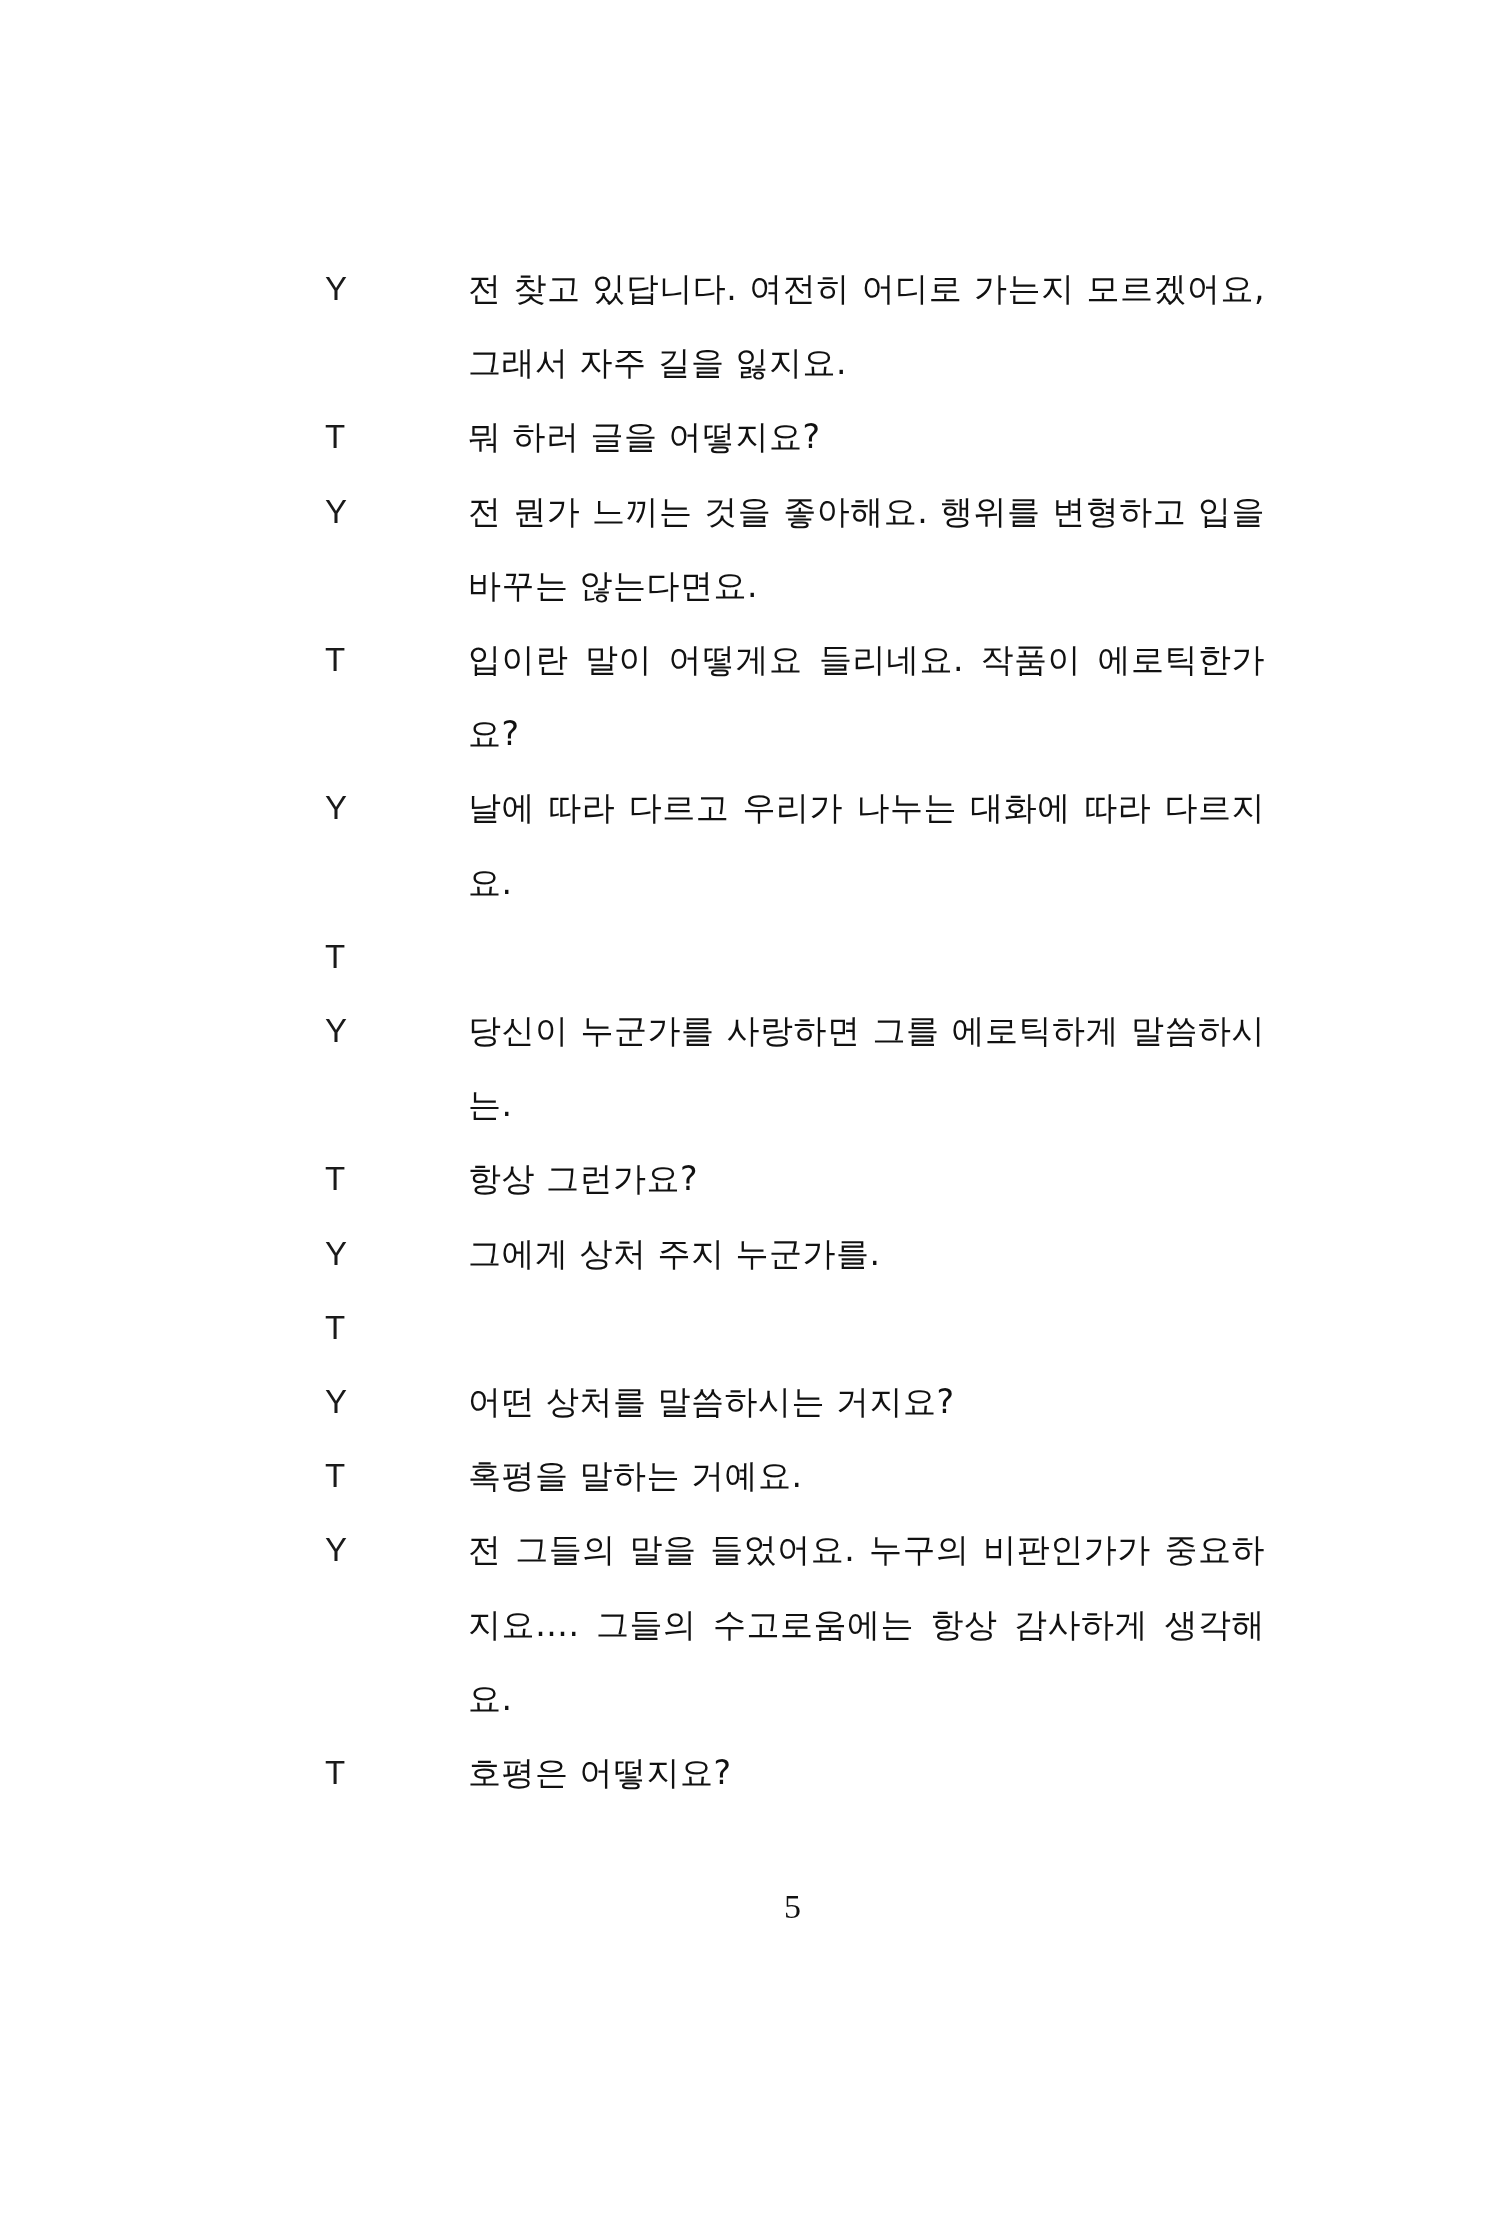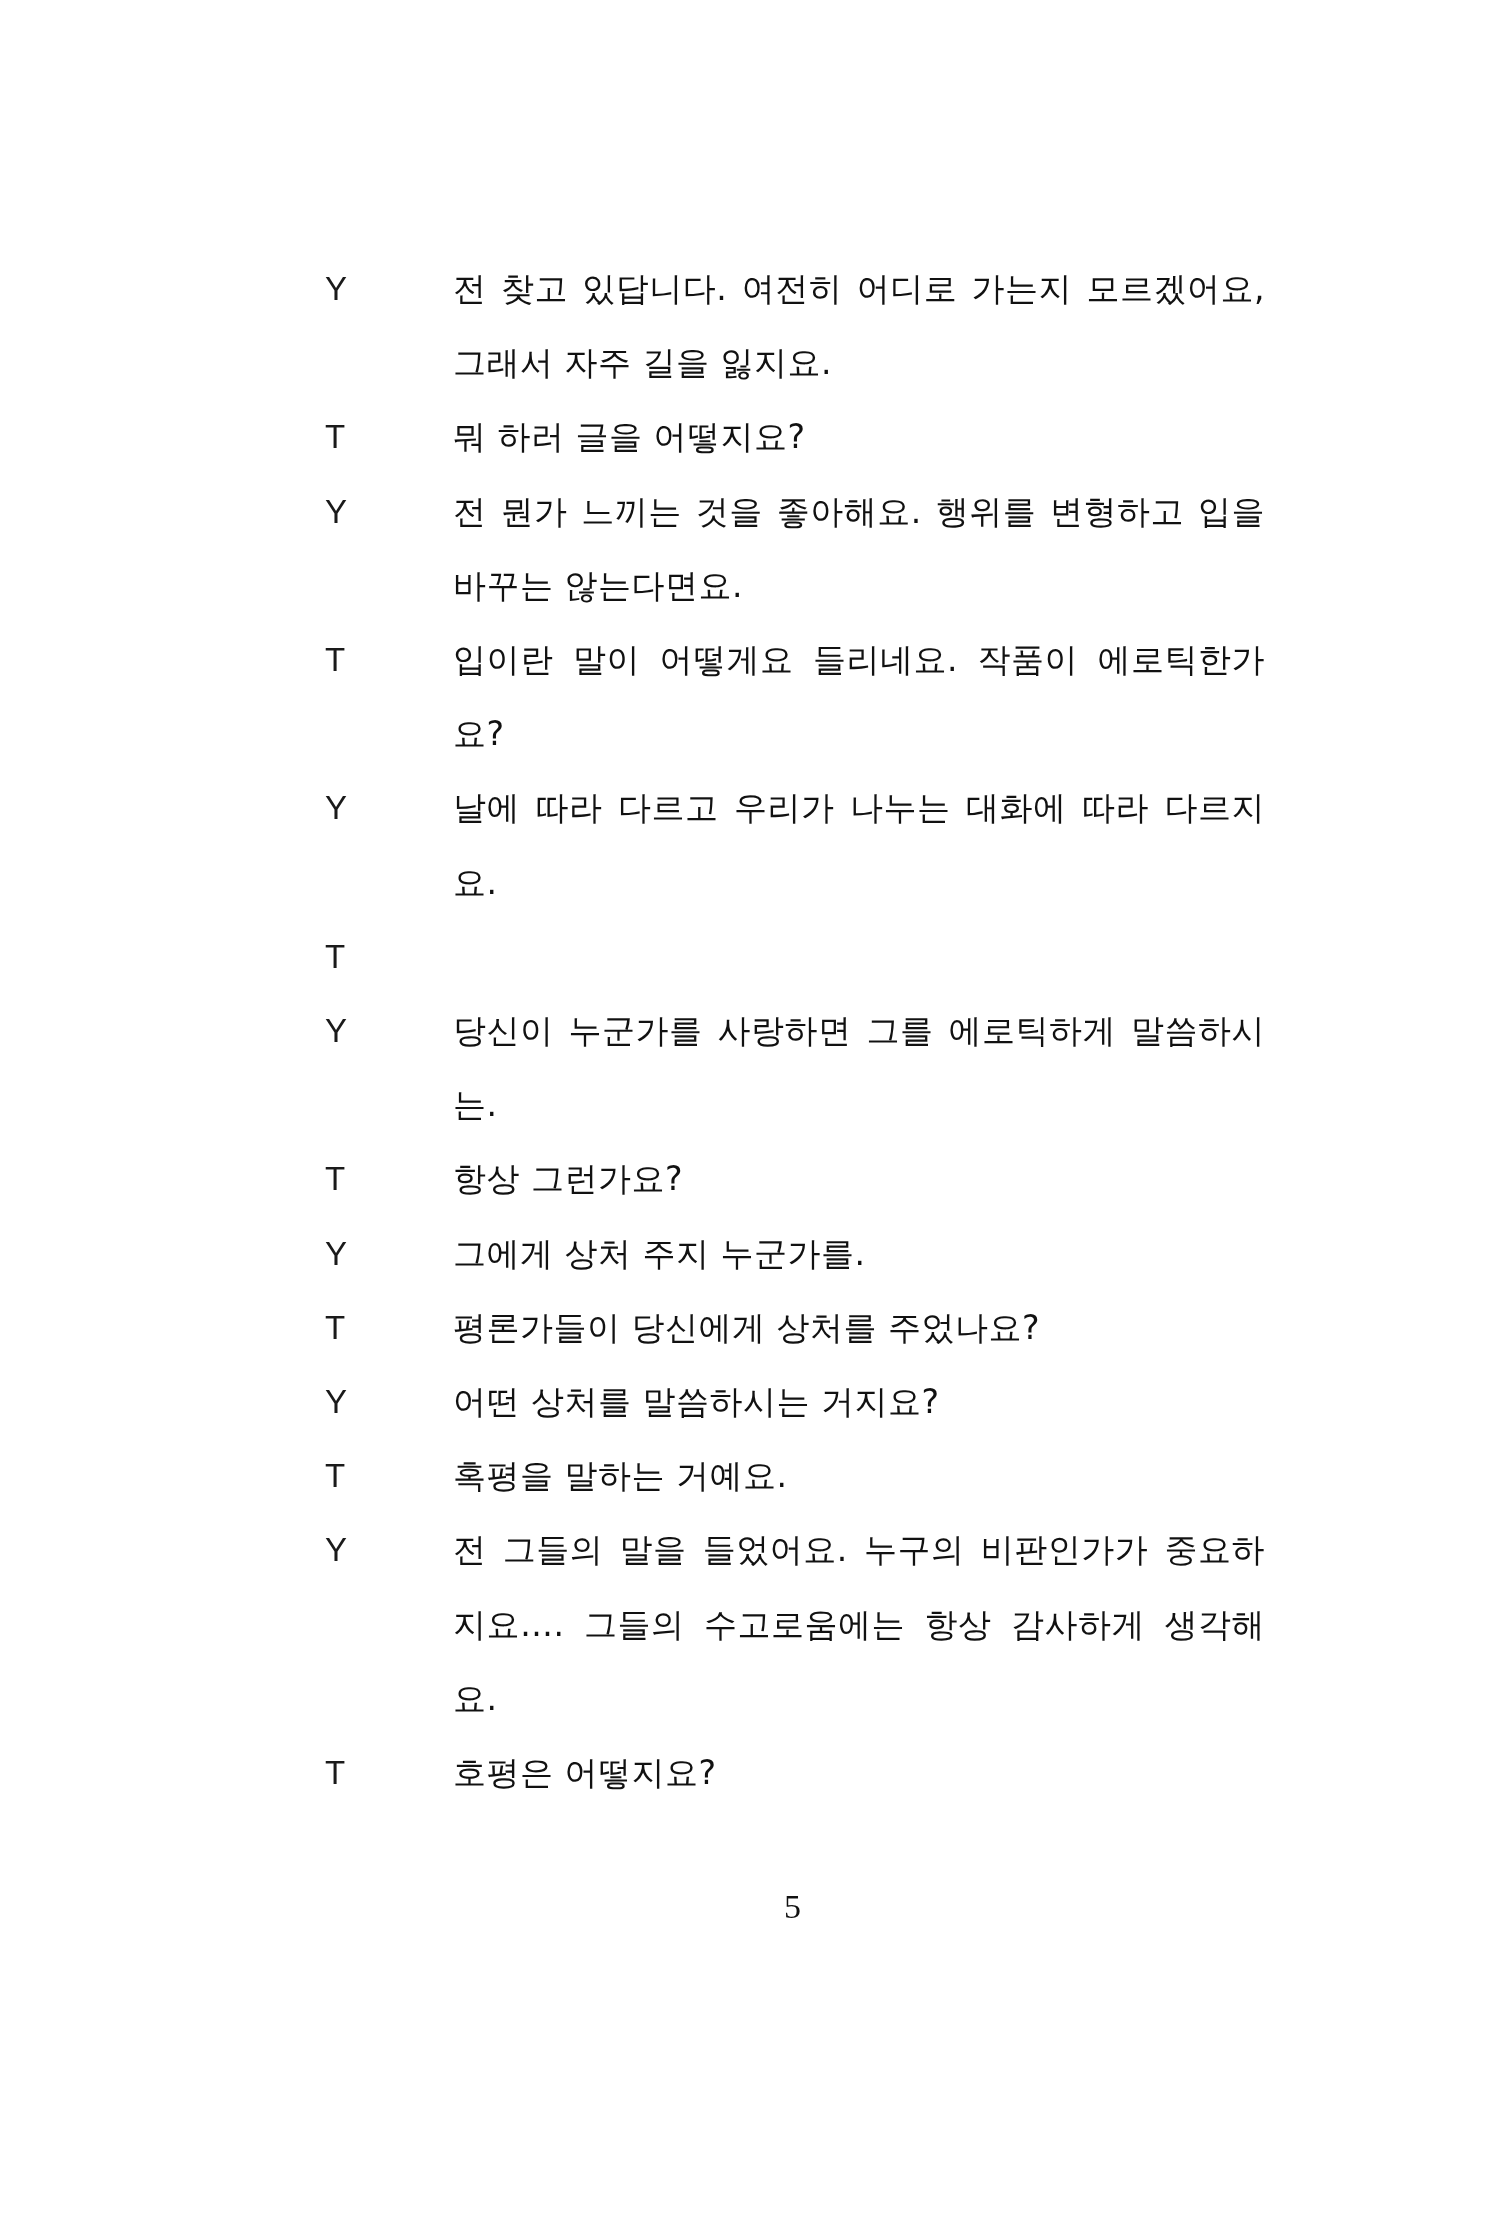--- a/index.html
+++ b/index.html
@@ -40,20 +40,21 @@
     color: #1a1a1a;
   }
   .speech {
     width: 812px;
     font-family: "DejaVu Sans", "Liberation Sans", sans-serif;
     font-size: 33px;
     line-height: 74.2px;
     text-align: justify;
     letter-spacing: 0.5px;
     color: #111111;
+    margin-left: 15px;
   }
   .page-number {
     position: absolute;
     left: 0;
     width: 1585px;
     top: 1888px;
     text-align: center;
     font-family: "Liberation Serif", "DejaVu Serif", serif;
     font-size: 34px;
     color: #111111;
@@ -94,21 +95,20 @@
     <div class="turn">
       <div class="speaker">T</div>
       <div class="speech">항상 그런가요?</div>
     </div>
     <div class="turn">
       <div class="speaker">Y</div>
       <div class="speech">그에게 상처 주지 누군가를.</div>
     </div>
     <div class="turn">
       <div class="speaker">T</div>
-      <div class="speech">평론가들이 당신에게 상처를 주었나요?</div>
     </div>
     <div class="turn">
       <div class="speaker">Y</div>
       <div class="speech">어떤 상처를 말씀하시는 거지요?</div>
     </div>
     <div class="turn">
       <div class="speaker">T</div>
       <div class="speech">혹평을 말하는 거예요.</div>
     </div>
     <div class="turn">

